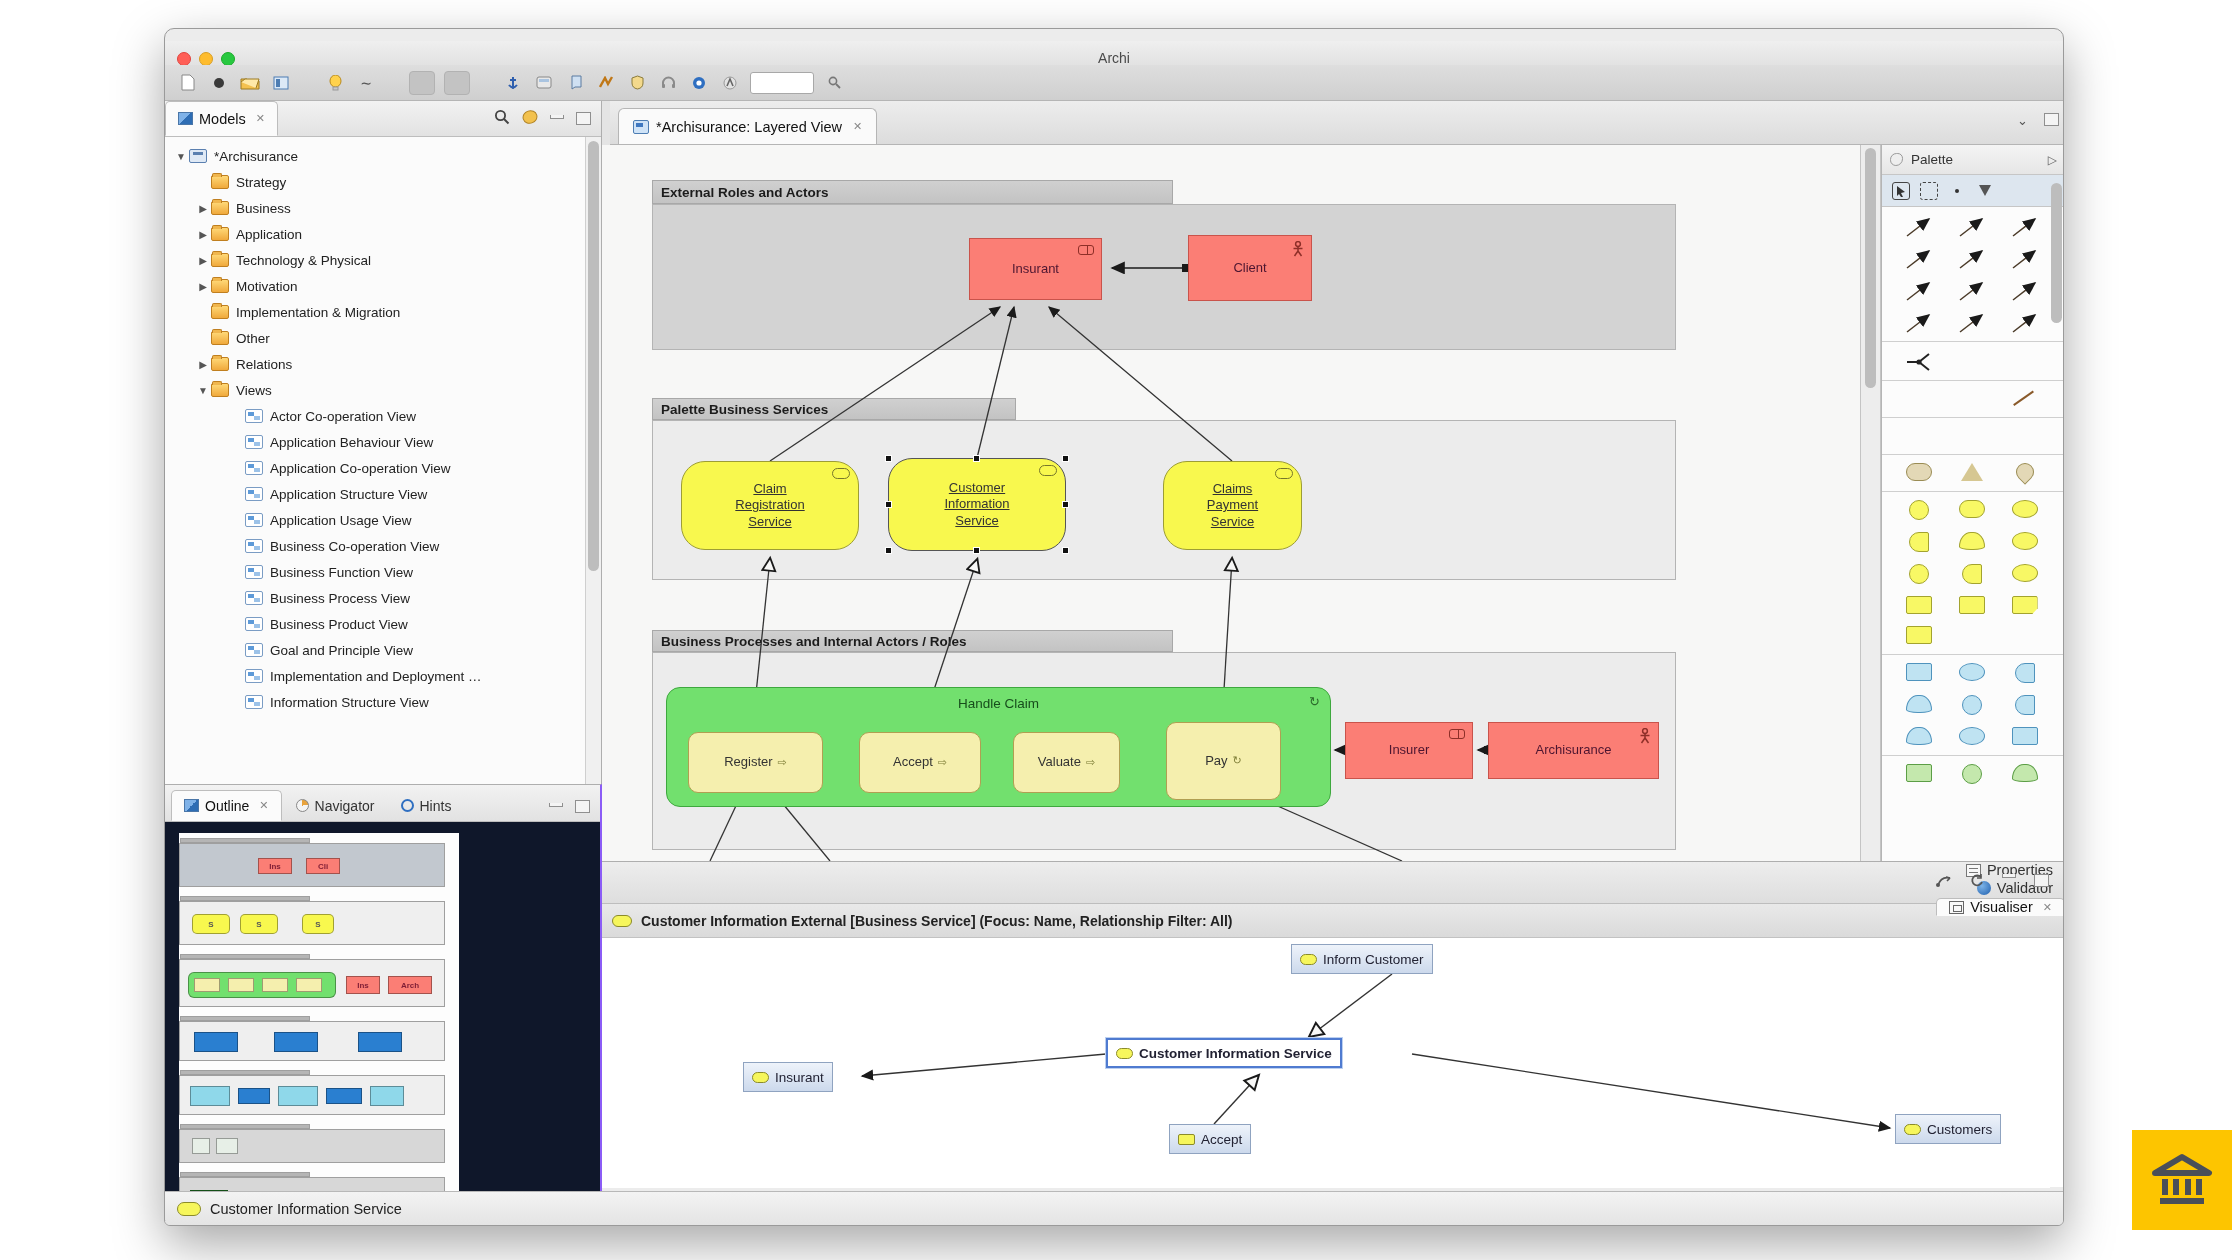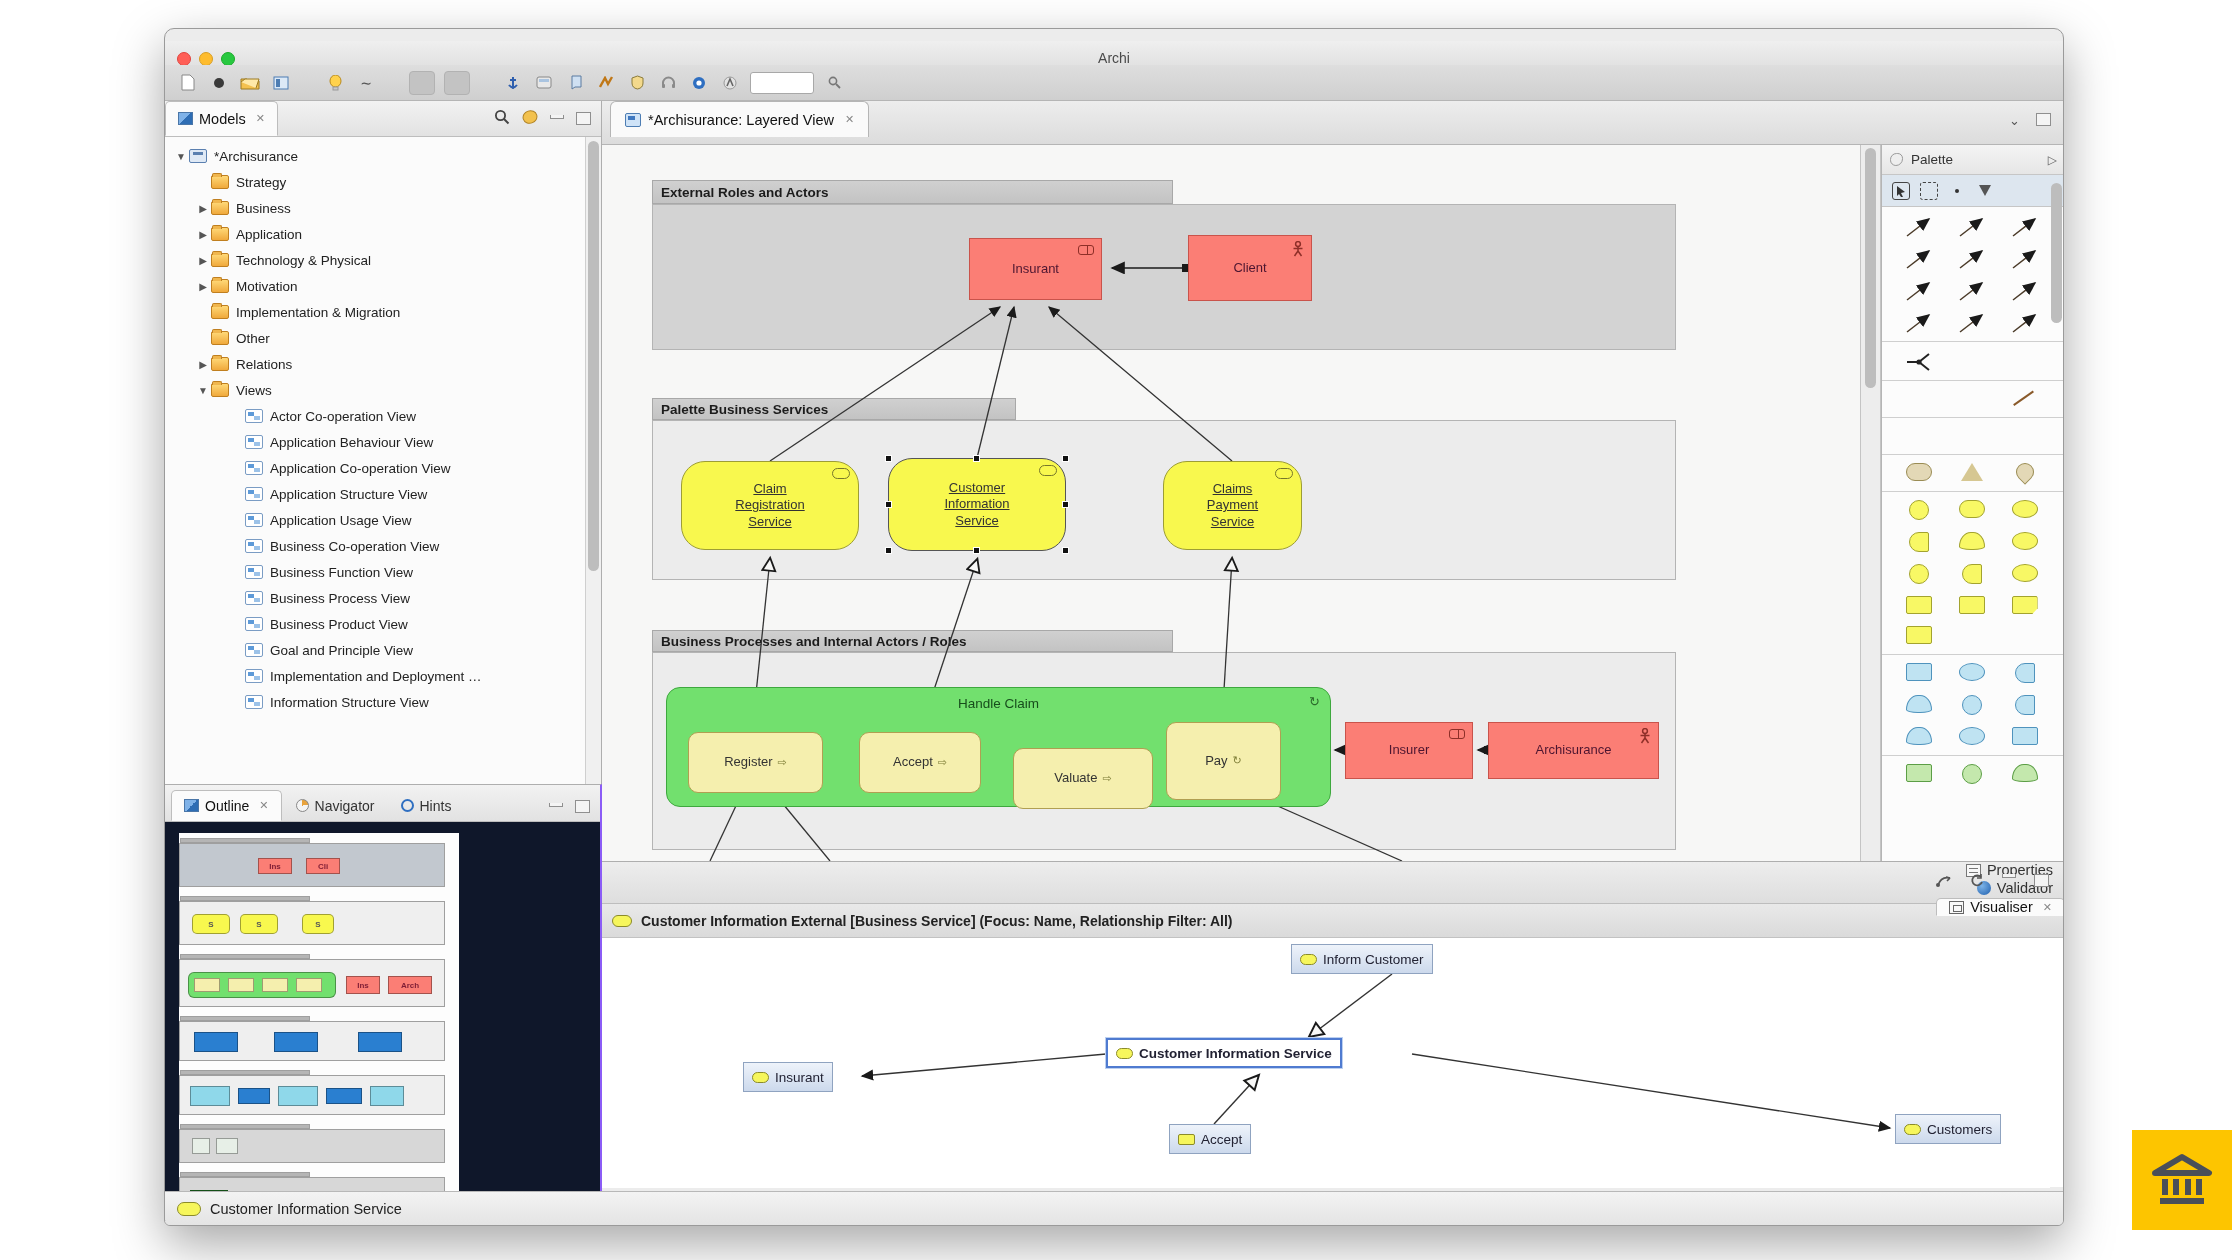--- a/index.html
+++ b/index.html
@@ -76,21 +76,21 @@
   .tbx{position:absolute;border:1px solid rgba(0,0,0,.35);display:flex;align-items:center;justify-content:center;
      font-size:8px;font-weight:bold;color:#7e1d35;letter-spacing:0;overflow:hidden;}
 
   
   .statusbar{position:absolute;left:0;bottom:0;width:100%;height:34px;background:linear-gradient(#f3f3f3,#e4e4e4);
     border-top:1px solid #b8b8b8;display:flex;align-items:center;padding-left:12px;gap:9px;font-size:14.5px;color:#222;}
   .svc-chip{width:24px;height:14px;background:#f6f65c;border:1.5px solid #8b8b2a;border-radius:7px;}
 
   
   .editor{position:absolute;left:437px;top:72px;width:1463px;height:760px;background:#e4e4e4;}
-  .ed-tabbar{position:absolute;left:0;top:0;width:100%;height:44px;background:linear-gradient(#ededed,#dcdcdc);border-bottom:1px solid #b5b5b5;display:flex;padding-left:8px;}
+  .ed-tabbar{position:absolute;left:8px;top:0;width:100%;height:44px;background:linear-gradient(#ededed,#dcdcdc);border-bottom:1px solid #b5b5b5;display:flex;align-items:flex-end;padding-left:8px;}
   .ed-tab{height:36px;display:flex;align-items:center;gap:7px;background:#fafafa;border:1px solid #b5b5b5;border-bottom:none;
     border-radius:6px 6px 0 0;padding:0 14px;font-size:14.5px;color:#111;}
   .ed-ico{width:16px;height:14px;background:#cfe3f7;border:1px solid #4d7db3;border-radius:2px;position:relative;}
   .ed-ico::after{content:"";position:absolute;left:2px;top:2px;width:7px;height:4px;background:#3f78c0;}
   .ed-right-icons{position:absolute;right:14px;top:12px;display:flex;gap:16px;color:#555;font-size:13px;}
   .canvas{position:absolute;left:0;top:44px;width:1258px;height:716px;background:#f7f7f6;overflow:hidden;}
   .canvas-scroll{position:absolute;left:1258px;top:44px;width:21px;height:716px;background:#ededed;border-left:1px solid #c4c4c4;border-right:1px solid #c4c4c4;}
 
   .band-hdr{position:absolute;background:linear-gradient(#d0d0d0,#c3c3c3);border:1px solid #a8a8a8;
     font-size:13.5px;font-weight:bold;color:#1c1c1c;display:flex;align-items:center;padding-left:8px;}
@@ -620,21 +620,21 @@
         <span class="proc-ico">↻</span>
       </div>
       <div class="node pale" style="left:86px;top:587px;width:135px;height:61px;">
         <span>Register</span>
             <span class="p-ico">⇨</span>
       </div>
       <div class="node pale" style="left:257px;top:587px;width:122px;height:61px;">
         <span>Accept</span>
             <span class="p-ico">⇨</span>
       </div>
-      <div class="node pale" style="left:411px;top:587px;width:140px;height:61px;margin-top:16px;">
+      <div class="node pale" style="left:411px;top:587px;width:107px;height:61px;">
         <span>Valuate</span>
             <span class="p-ico">⇨</span>
       </div>
       <div class="node pale" style="left:564px;top:577px;width:115px;height:78px;">
         <span>Pay</span>
             <span class="p-ico">↻</span>
       </div>
 
       <div class="node red" style="left:743px;top:577px;width:128px;height:57px;">
         <span>Insurer</span>

